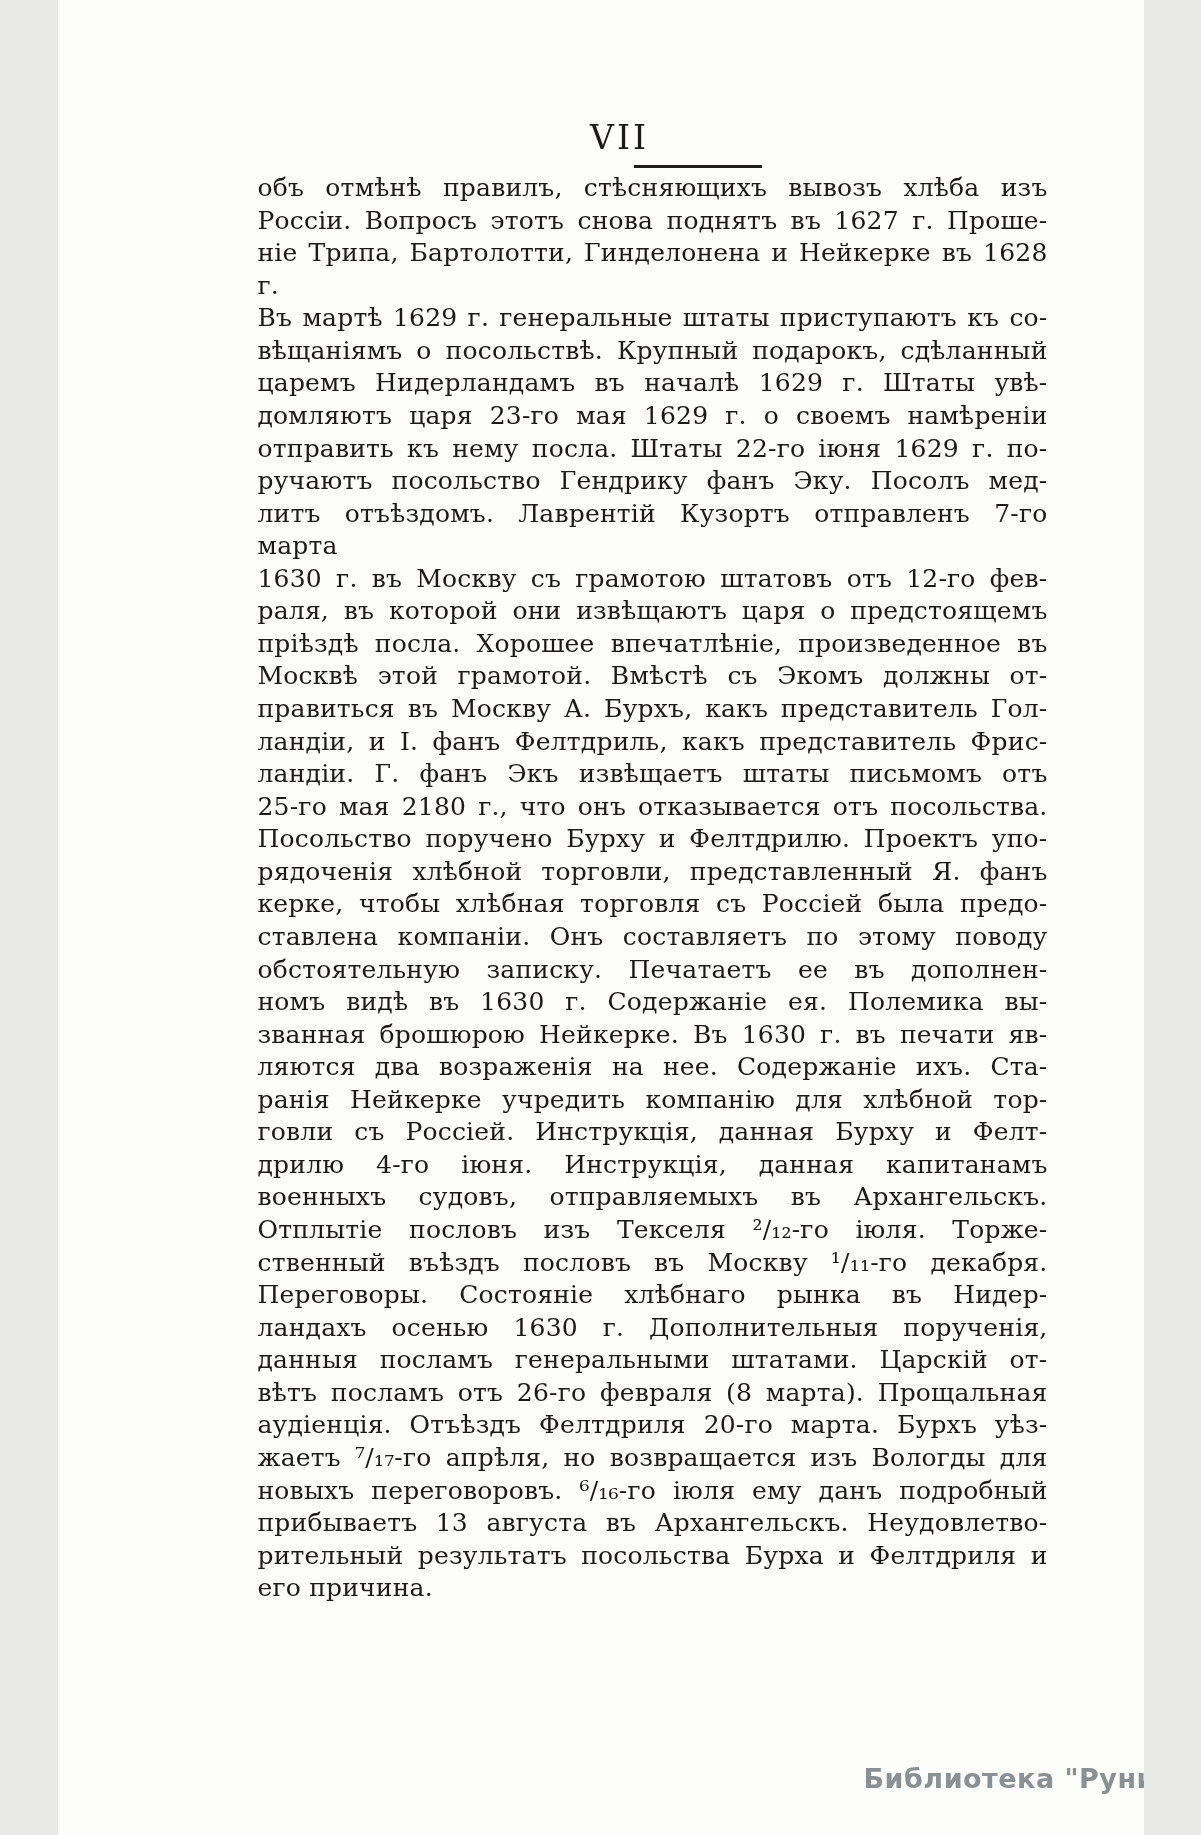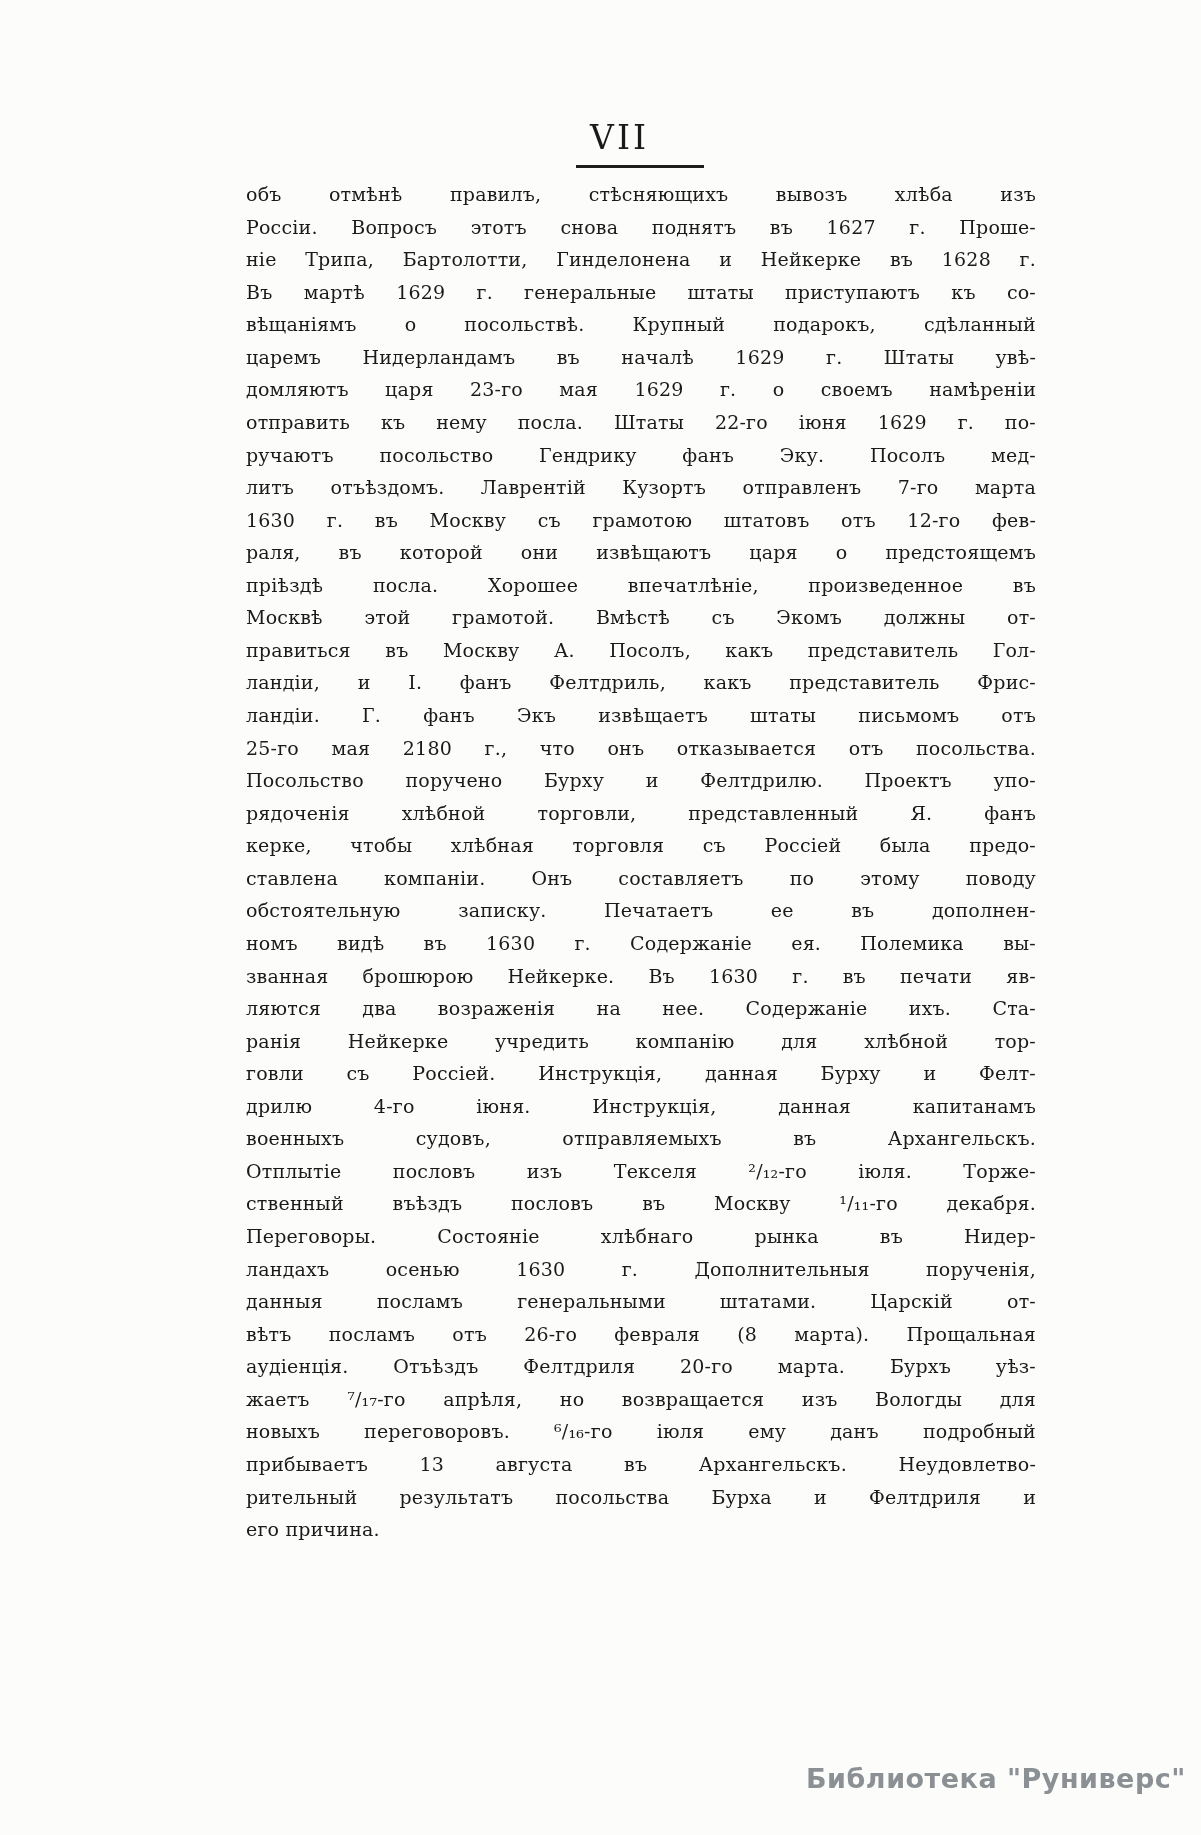--- a/index.html
+++ b/index.html
@@ -2,21 +2,21 @@
 <html><head>
 <meta charset="utf-8">
 <style>
   html, body {
     margin: 0;
     padding: 0;
     background: #e9e9e7;
   }
   .page {
     position: relative;
-    width: 1201px;
+    width: 1086px;
     height: 1835px;
     margin: 0 auto;
     background: #fcfcfa;
     color: #1b1a18;
     font-family: "DejaVu Serif", serif;
     overflow: hidden;
   }
   .page-header {
     position: absolute;
     top: 118px;
@@ -35,25 +35,24 @@
     position: absolute;
     top: 165px;
     left: 576px;
     width: 128px;
     height: 3px;
     background: #1e1d1b;
   }
   .toc-text {
     position: absolute;
     left: 200px;
-    top: 178px;
+    top: 172px;
     width: 790px;
-    font-size: 19px;
+    font-size: 25px;
     line-height: 32.56px;
-    margin-left: 46px;
   }
   .toc-line {
     margin: 0;
     padding: 0;
     text-align: justify;
     text-align-last: justify;
     letter-spacing: 0.2px;
   }
   .toc-line:last-child {
     text-align: left;
@@ -90,21 +89,21 @@
       <p class="toc-line">вѣщаніямъ о посольствѣ. Крупный подарокъ, сдѣланный</p>
       <p class="toc-line">царемъ Нидерландамъ въ началѣ 1629 г. Штаты увѣ-</p>
       <p class="toc-line">домляютъ царя 23-го мая 1629 г. о своемъ намѣреніи</p>
       <p class="toc-line">отправить къ нему посла. Штаты 22-го іюня 1629 г. по-</p>
       <p class="toc-line">ручаютъ посольство Гендрику фанъ Эку. Посолъ мед-</p>
       <p class="toc-line">литъ отъѣздомъ. Лаврентій Кузортъ отправленъ 7-го марта</p>
       <p class="toc-line">1630 г. въ Москву съ грамотою штатовъ отъ 12-го фев-</p>
       <p class="toc-line">раля, въ которой они извѣщаютъ царя о предстоящемъ</p>
       <p class="toc-line">пріѣздѣ посла. Хорошее впечатлѣніе, произведенное въ</p>
       <p class="toc-line">Москвѣ этой грамотой. Вмѣстѣ съ Экомъ должны от-</p>
-      <p class="toc-line">правиться въ Москву А. Посолъ, какъ представитель Гол-</p>
+      <p class="toc-line">правиться въ Москву А. Бурхъ, какъ представитель Гол-</p>
       <p class="toc-line">ландіи, и І. фанъ Фелтдриль, какъ представитель Фрис-</p>
       <p class="toc-line">ландіи. Г. фанъ Экъ извѣщаетъ штаты письмомъ отъ</p>
       <p class="toc-line">25-го мая 2180 г., что онъ отказывается отъ посольства.</p>
       <p class="toc-line">Посольство поручено Бурху и Фелтдрилю. Проектъ упо-</p>
       <p class="toc-line">рядоченія хлѣбной торговли, представленный Я. фанъ</p>
       <p class="toc-line">керке, чтобы хлѣбная торговля съ Россіей была предо-</p>
       <p class="toc-line">ставлена компаніи. Онъ составляетъ по этому поводу</p>
       <p class="toc-line">обстоятельную записку. Печатаетъ ее въ дополнен-</p>
       <p class="toc-line">номъ видѣ въ 1630 г. Содержаніе ея. Полемика вы-</p>
       <p class="toc-line">званная брошюрою Нейкерке. Въ 1630 г. въ печати яв-</p>

